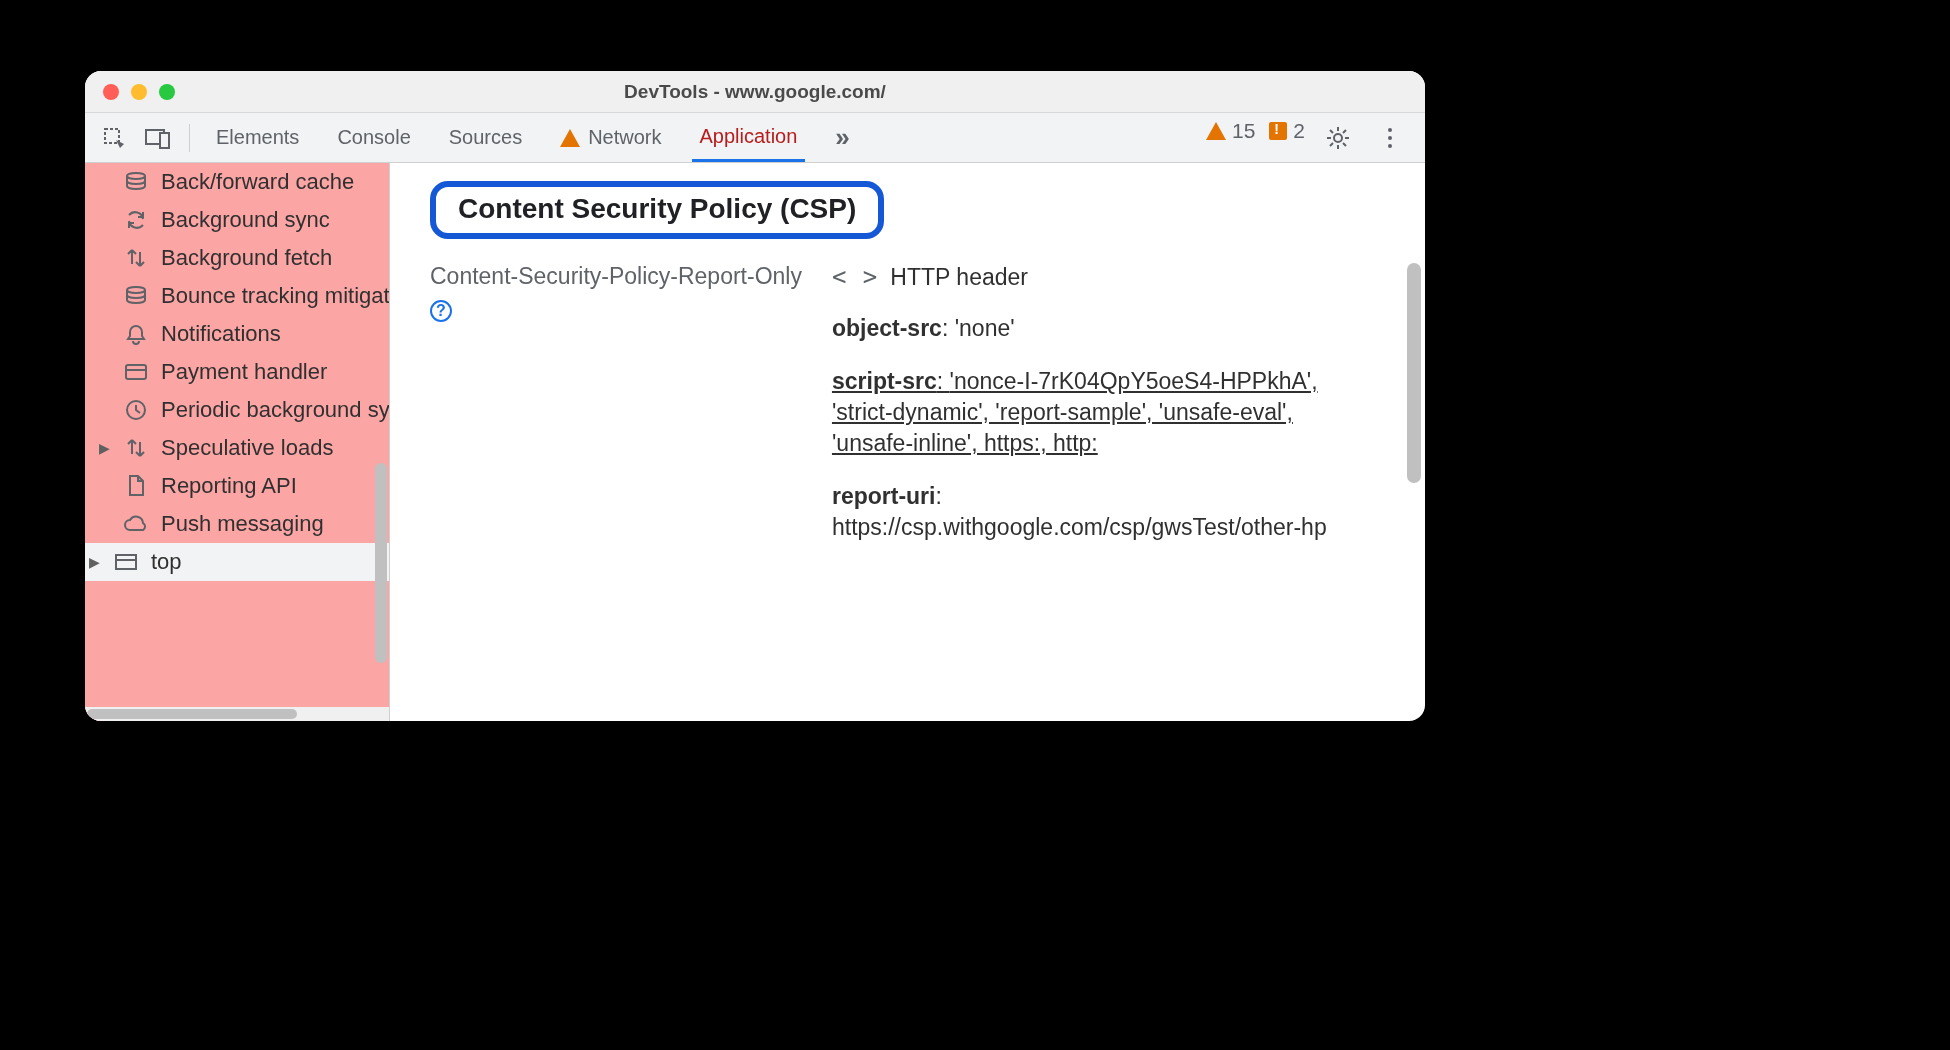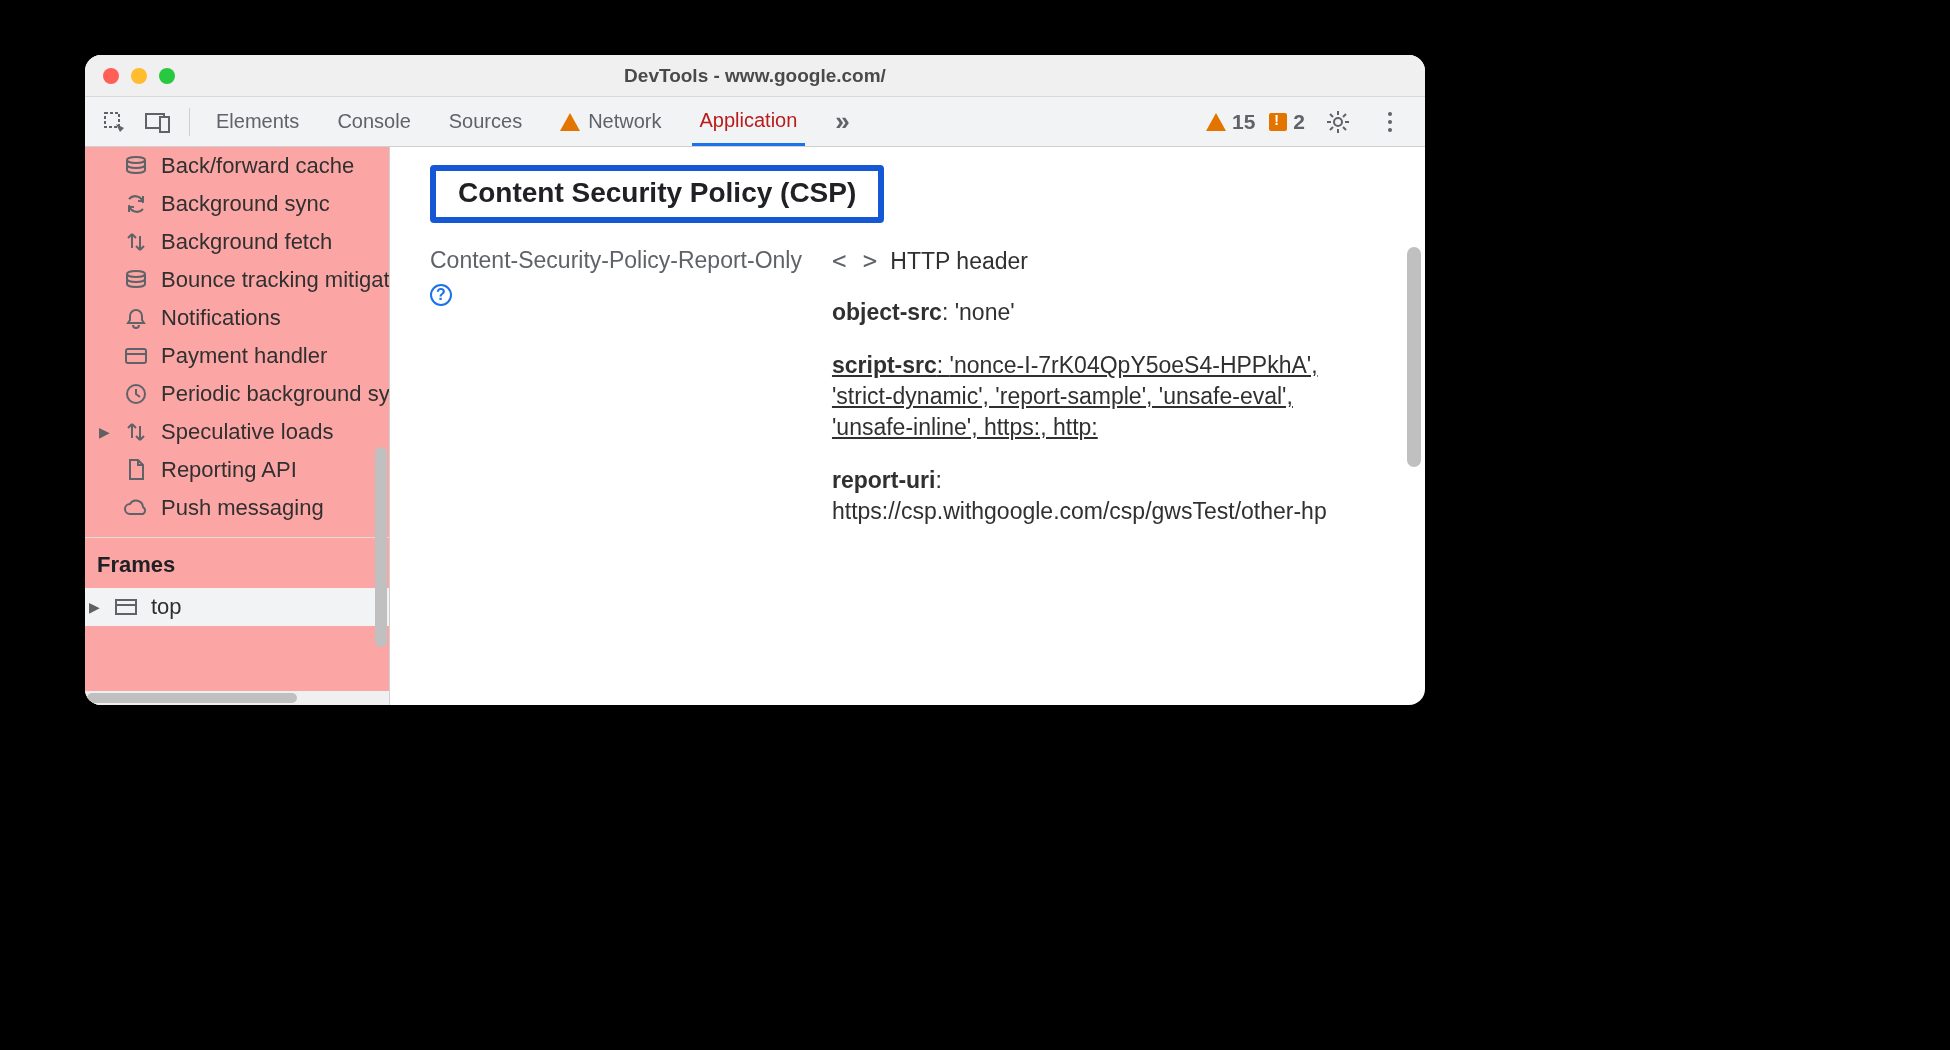--- a/index.html
+++ b/index.html
@@ -10,21 +10,21 @@
     font-family: -apple-system, BlinkMacSystemFont, "Segoe UI", Helvetica, Arial, sans-serif;
     display: flex;
     align-items: flex-start;
     justify-content: flex-start;
   }
   .stage {
     position: relative;
     width: 1510px;
     height: 785px;
     margin-left: 0;
-    margin-top: 0;
+    margin-top: 16px;
   }
   .window {
     position: absolute;
     left: 85px;
     top: 55px;
     width: 1340px;
     height: 650px;
     background: #fff;
     border-radius: 16px;
     box-shadow: 0 20px 50px rgba(0,0,0,0.5);
@@ -90,21 +90,21 @@
     align-items:center;
     padding: 0 8px;
     cursor:pointer;
     gap:8px;
   }
   .tab.active {
     color:#b91c1c;
     border-bottom: 3px solid #1a73e8;
   }
   .tabstrip .spacer { flex:1; }
-  .tabstrip .right { display:flex; align-items:center; gap:14px; padding-right:6px;font-weight:bold;}
+  .tabstrip .right { display:flex; align-items:flex-start; gap:14px; padding-right:6px;}
   .count { display:flex; align-items:center; gap:6px; font-size:21px; color:#5f6368;}
   .warn-tri {
     width:0;height:0;border-left:10px solid transparent;border-right:10px solid transparent;border-bottom:18px solid #e37400; position:relative;
   }
   .issue-sq {
     width:18px;height:18px;background:#e37400;position:relative;border-radius:2px;
   }
   .issue-sq::after{content:"!";color:#fff;position:absolute;left:5px;top:-1px;font-weight:700;font-size:14px;}
   
   .body { flex:1; display:flex; overflow:hidden; }
@@ -156,21 +156,21 @@
   
   .main {
     flex:1;
     overflow:auto;
     padding: 18px 40px 20px 40px;
     position:relative;
   }
   .csp-title-wrap {
     display:inline-block;
     border: 6px solid #1558d6;
-    border-radius: 4px;
+    border-radius: 18px;
     padding: 6px 22px 8px 22px;
     margin-bottom: 24px;
   }
   .csp-title {
     font-size: 28px;
     font-weight: 700;
     color:#202124;
   }
   .csp-row { display:flex; gap:30px; }
   .csp-left {
@@ -352,21 +352,20 @@
           </div>
           <div class="sidebar-item">
             <span class="icon">
                 <svg width="26" height="20">
                   <path d="M7 16a5 5 0 0 1 0-10 7 7 0 0 1 13 3 4 4 0 0 1 0 7Z"></path>
                 </svg>
               </span>
             <span>Push messaging</span>
           </div>
 
-          <div class="sidebar-section">Frames</div>
 
           <div class="sidebar-item" style="background:#f1f3f4;padding-left:28px;">
             <span class="caret">▶</span>
             <span class="icon">
                 <svg width="24" height="20">
                   <rect x="2" y="3" width="20" height="14"></rect>
                   <line x1="2" y1="8" x2="22" y2="8"></line>
                 </svg>
               </span>
             <span>top</span>

